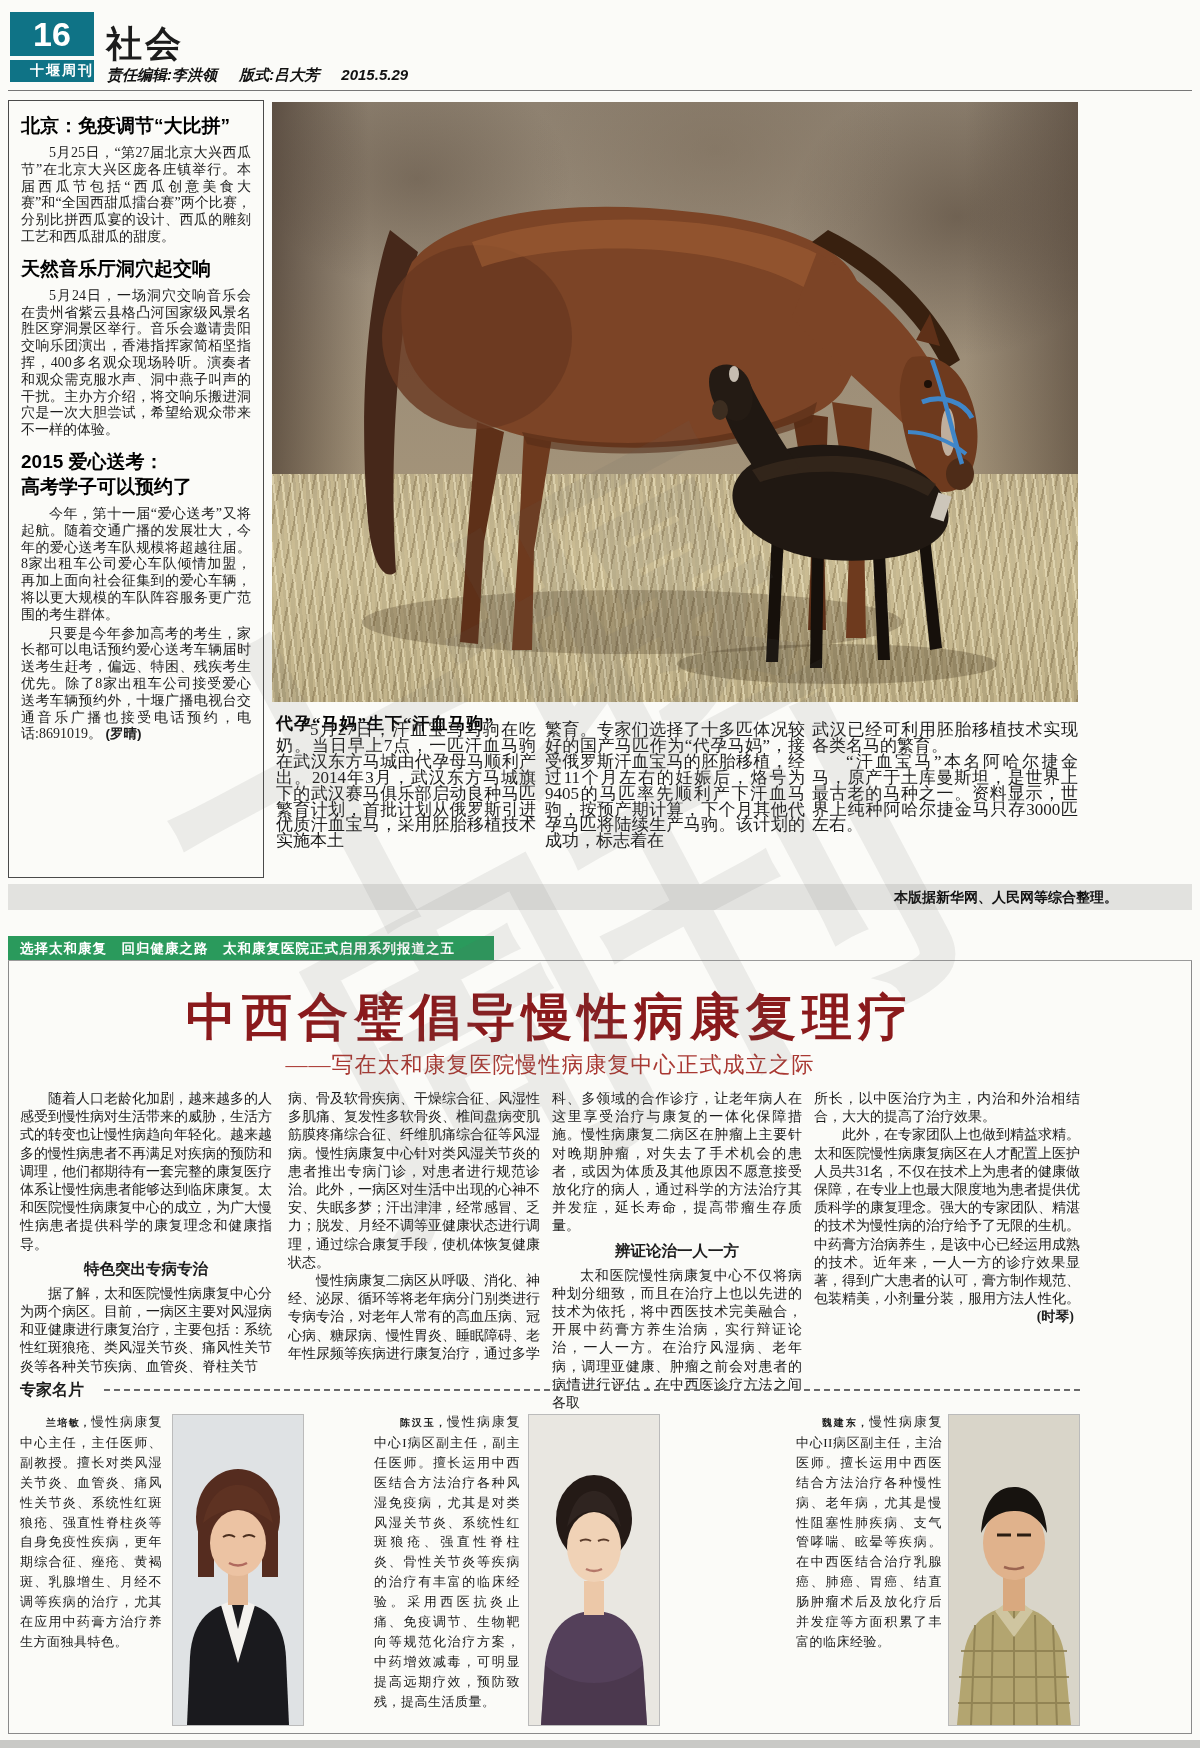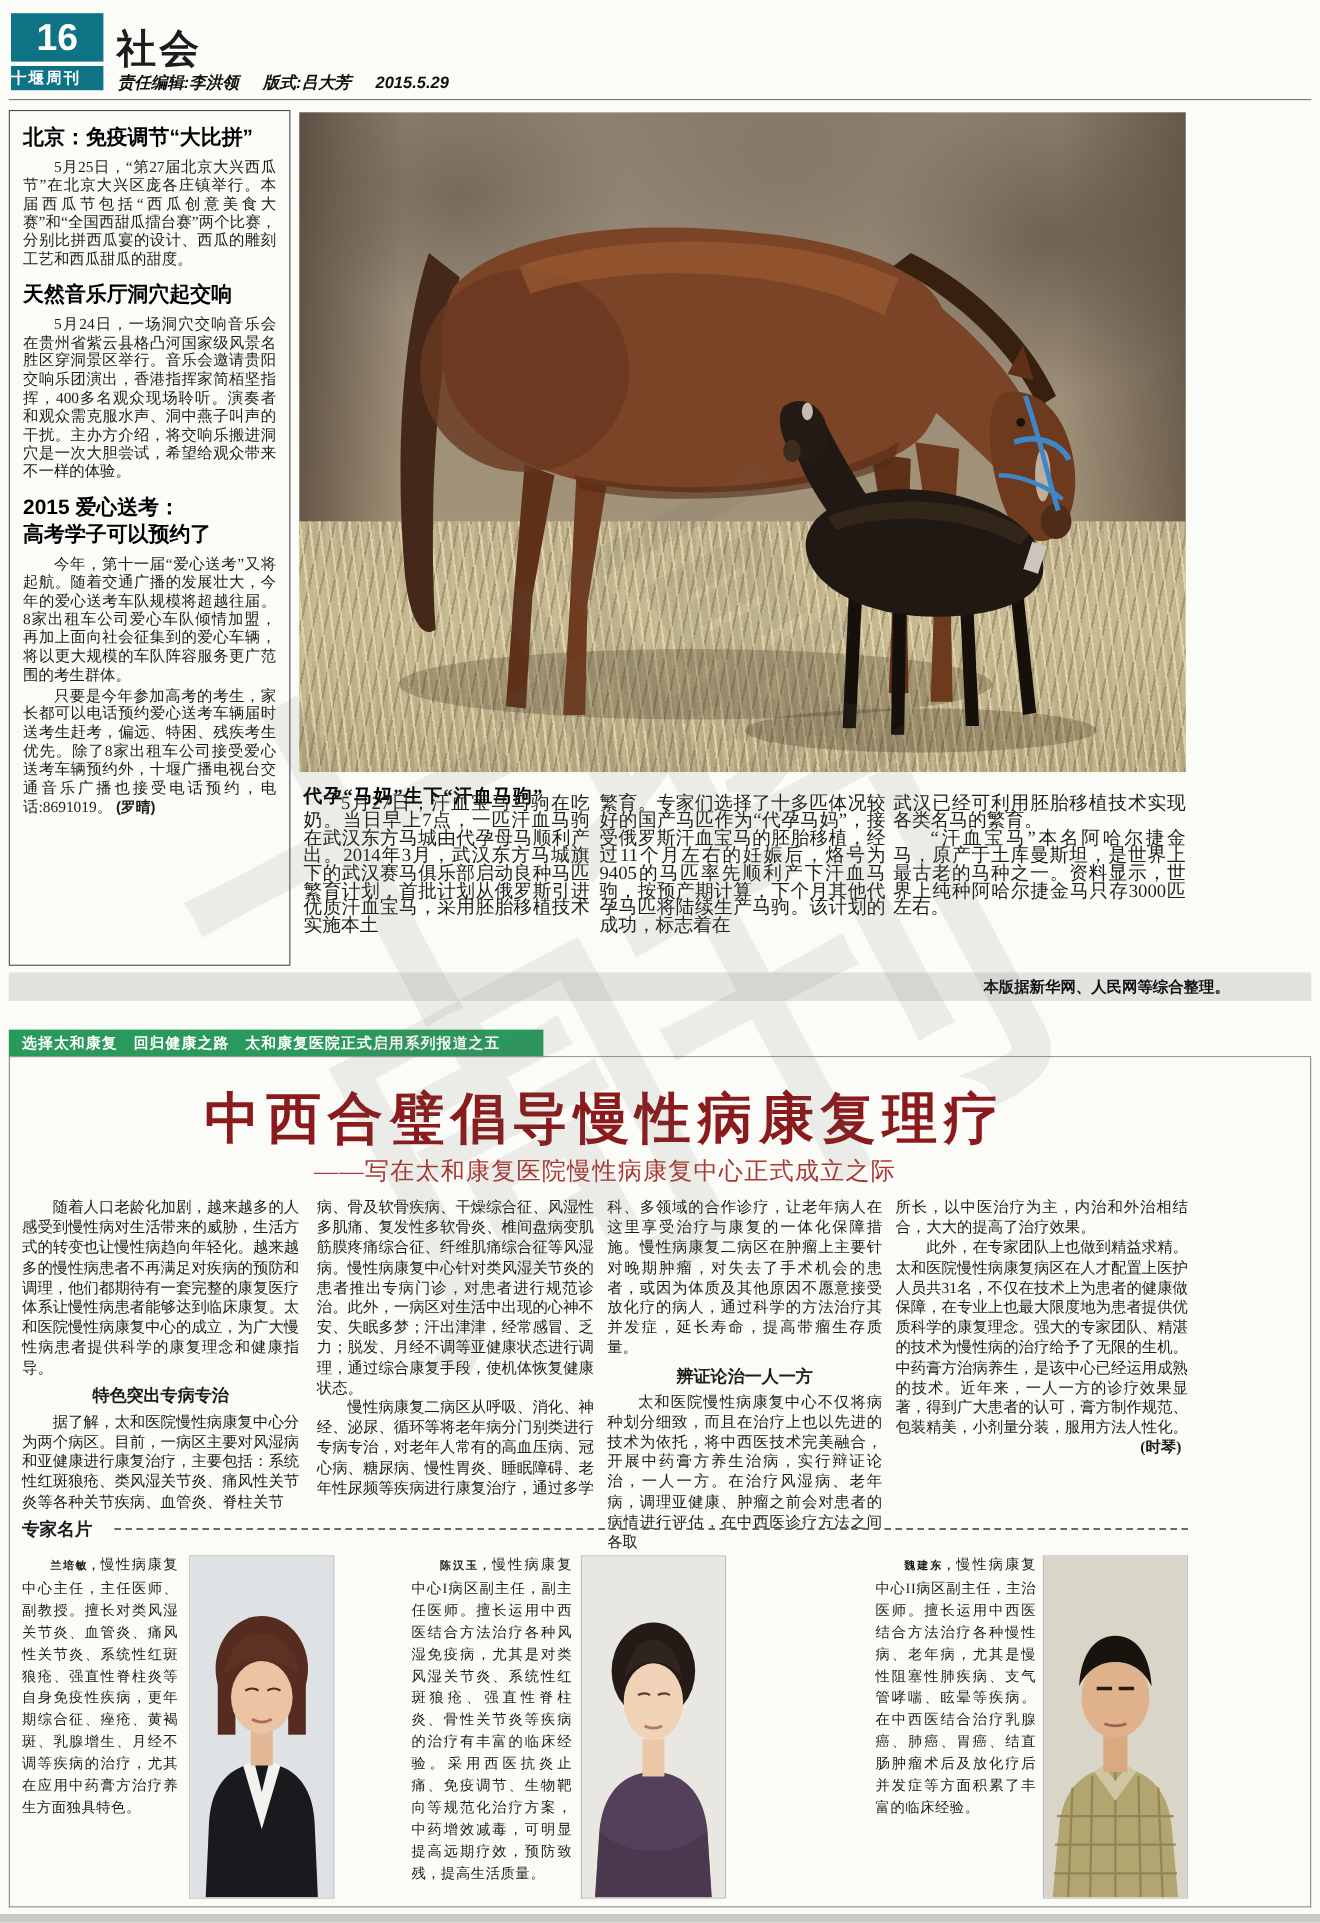--- a/index.html
+++ b/index.html
@@ -5,21 +5,21 @@
   html,body{margin:0;padding:0}
   body{width:1200px;height:1748px;position:relative;background:#fbfbf8;overflow:hidden;
        font-family:"Liberation Serif","DejaVu Serif",serif;color:#1c1c1c}
   .abs{position:absolute}
 
   
   .pagenum-box{left:10px;top:12px;width:84px;height:44px;background:#0f7386;color:#ffffff;
     display:flex;align-items:center;justify-content:center;
     font:bold 34px "Liberation Sans","DejaVu Sans",sans-serif}
   .masthead-box{left:10px;top:60px;width:84px;height:22px;background:#0f7386;color:#fff;
-    display:flex;align-items:center;justify-content:flex-start;letter-spacing:2px;
+    display:flex;align-items:center;justify-content:flex-end;letter-spacing:2px;
     font:bold 14px "Liberation Serif","DejaVu Serif",serif}
   .section-title{left:106px;top:20px;font-weight:700;font-size:36px;letter-spacing:3px}
   .editor-line{left:107px;top:66px;font:italic bold 15px "Liberation Sans","DejaVu Sans",sans-serif;color:#111}
   .editor-line span{margin-right:18px}
   .header-rule{left:8px;top:90px;width:1184px;height:1px;background:#777}
 
   
   .briefs-box{left:8px;top:100px;width:256px;height:778px;border:1px solid #4a4a4a;
     box-sizing:border-box;padding:10px 12px;overflow:hidden}
   .brief-title{font:bold 19px "Liberation Sans","DejaVu Sans",sans-serif;line-height:25px;

